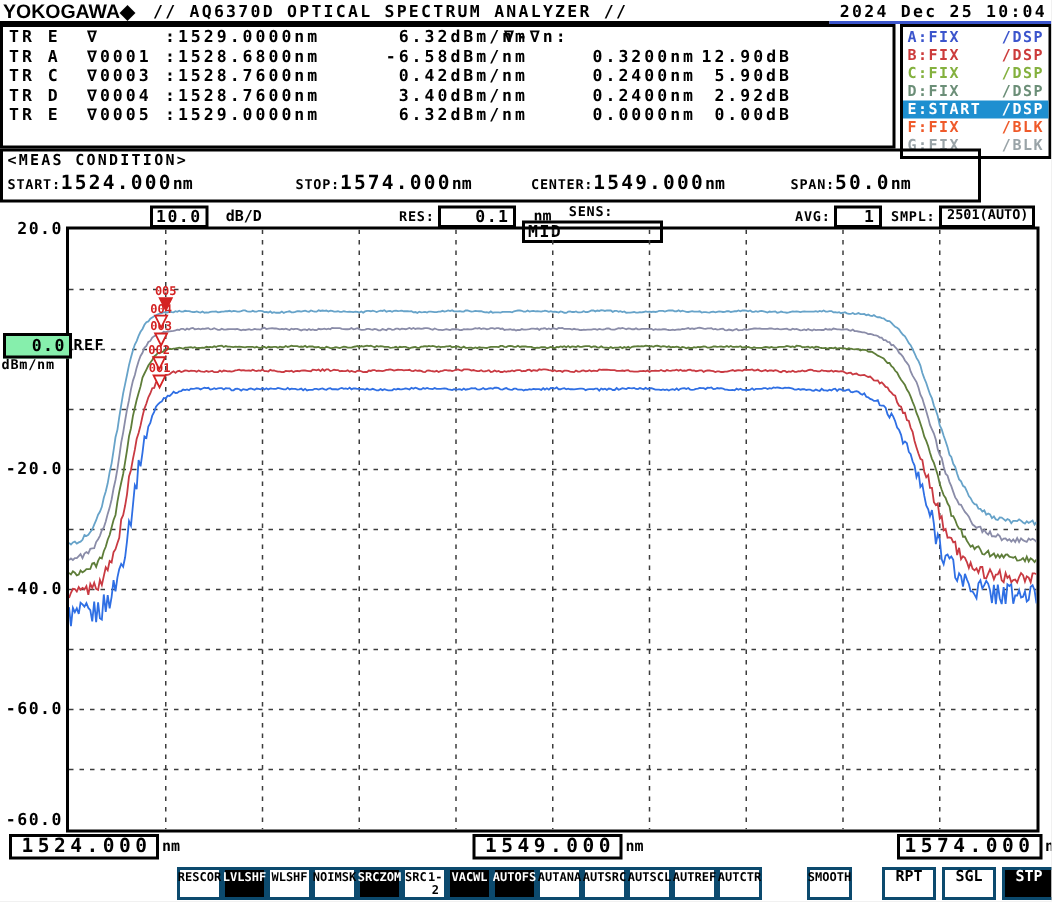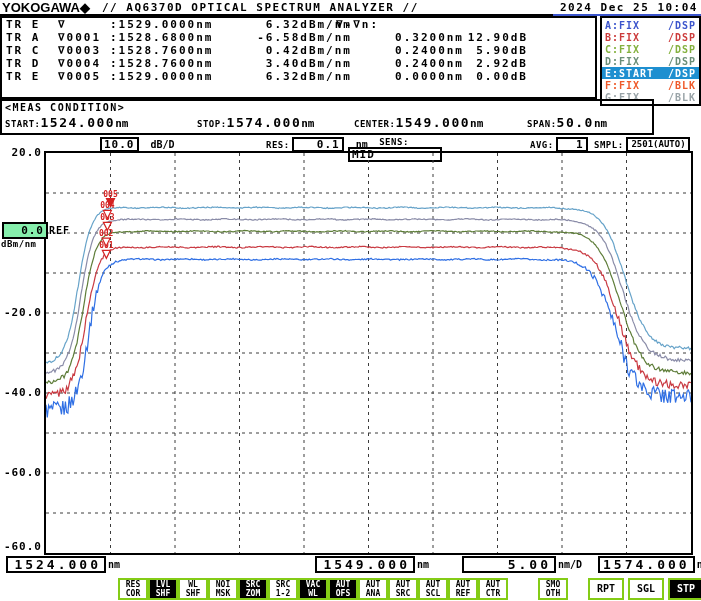--- a/index.html
+++ b/index.html
@@ -47,23 +47,23 @@
   #refbox{position:absolute;left:2px;top:222px;width:38px;border:2px solid #000;font-size:11px;
           font-weight:bold;text-align:right;letter-spacing:1px;padding:0 2px;line-height:13px;background:#86efac;}
   #reflab{position:absolute;left:49px;top:225px;font-size:10px;font-weight:bold;letter-spacing:1px;}
   #yunit{position:absolute;left:1px;top:239px;font-size:9px;font-weight:bold;letter-spacing:0.5px;}
   
   .xfield{position:absolute;top:556px;display:flex;align-items:center;}
   .xbox{border:2px solid #000;height:13px;line-height:13px;font-size:13px;font-weight:bold;
         letter-spacing:3px;text-align:right;padding:0 3px;background:#fff;}
   .xfield .unit{font-size:10px;font-weight:bold;margin-left:2px;}
   
-  .skey{position:absolute;top:578px;width:26px;height:18px;border:2px solid #84cc16;background:#fff;
+  .skey{position:absolute;top:578px;width:26px;height:18px;border:2px solid #0c4a6e;background:#fff;
         color:#000;font-size:8px;font-weight:bold;line-height:9px;text-align:center;
-        display:flex;flex-direction:column;justify-content:center;cursor:pointer;}
+        display:flex;flex-direction:row;justify-content:center;cursor:pointer;}
   .skey.inv{background:#000;color:#fff;}
   .skey.wide{width:32px;font-size:10px;line-height:10px;}
 </style>
 </head>
 <body>
 
 <div id="screen">
 
   <div id="hdr">
     <span class="logo"><span>YOKOGAWA</span><span>◆</span></span>
@@ -189,24 +189,20 @@
   <div id="yunit">dBm/nm</div>
 
   <div class="xfield" style="left:6px;">
     <span class="xbox" style="min-width:90px;">1524.000</span>
     <span class="unit">nm</span>
   </div>
   <div class="xfield" style="left:315px;">
     <span class="xbox" style="min-width:90px;">1549.000</span>
     <span class="unit">nm</span>
   </div>
-  <div class="xfield" style="left:462px;">
-    <span class="xbox" style="min-width:84px;">5.00</span>
-    <span class="unit">nm/D</span>
-  </div>
   <div class="xfield" style="left:598px;">
     <span class="xbox" style="min-width:84px;">1574.000</span>
     <span class="unit">nm</span>
   </div>
 
 <div class="skey" style="left: 118px;">
       <div>RES</div>
       <div>COR</div>
     </div>
     <div class="skey inv" style="left: 148px;">

